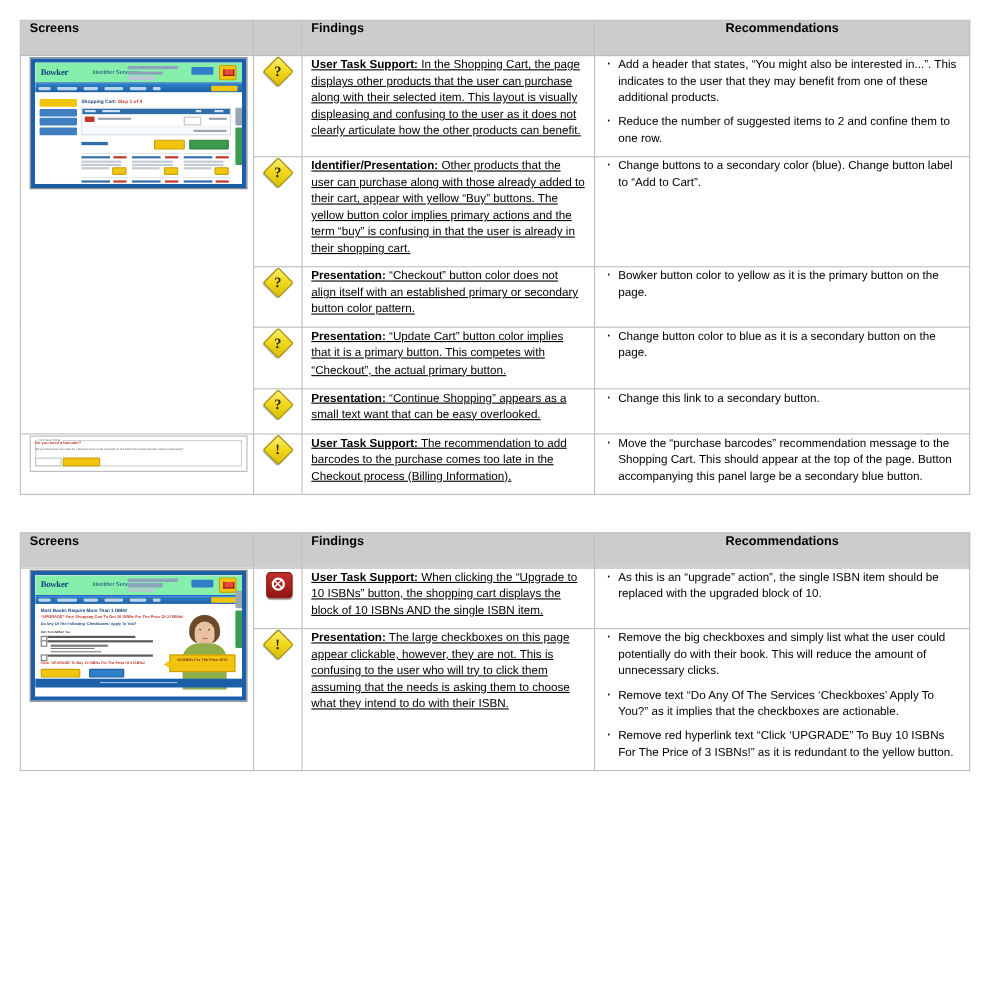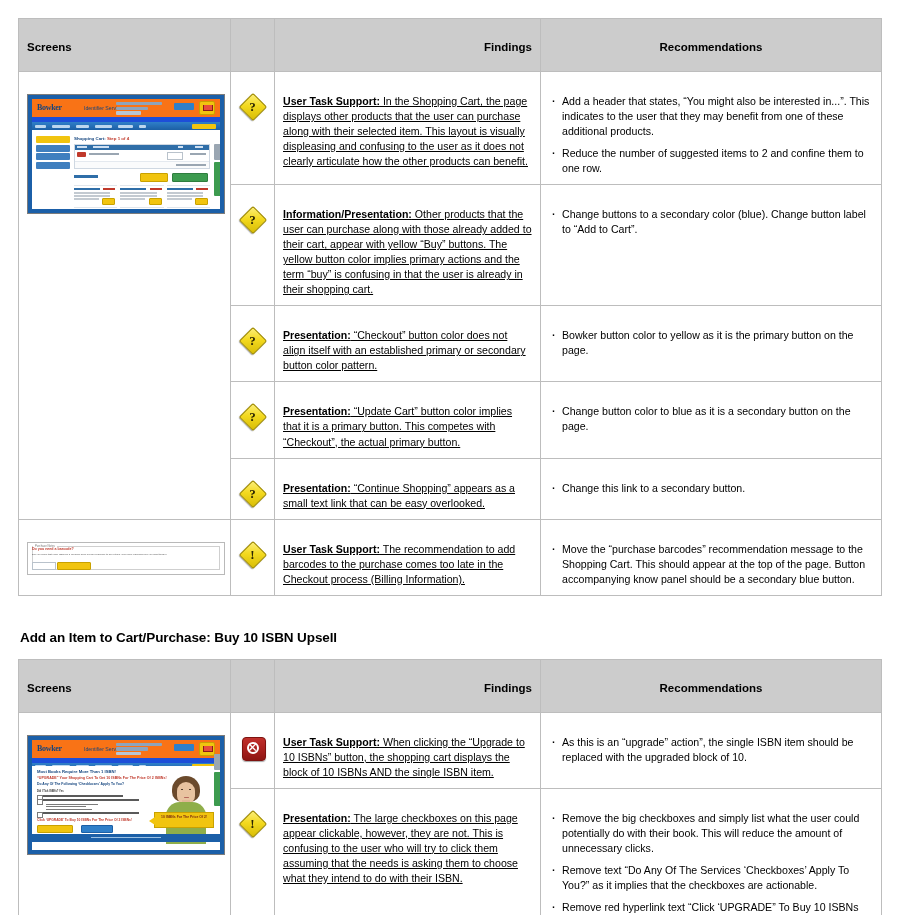--- a/index.html
+++ b/index.html
@@ -31,34 +31,34 @@
   }
   table.audit {
     width: 864px;
     border-collapse: collapse;
     table-layout: fixed;
     border: 1px solid #9b9b9b;
   }
   table.audit td, table.audit th {
     border: 1px solid #bdbdbd;
     vertical-align: top;
-    padding: 22px 8px 8px 8px;
+    padding: 1px 8px 8px 8px;
     margin-left: 45px;
   }
   thead th {
     background: #cccccc;
     border: 1px solid #9b9b9b;
     font-size: 11.5px;
     font-weight: bold;
     height: 22px;
     padding: 6px 10px;
   }
   th.col-screens { text-align: left; width: 212px; }
   th.col-sev     { width: 44px; }
-  th.col-find    { text-align: right; width: 266px; }
+  th.col-find    { text-align: left; width: 266px; }
   th.col-rec     { text-align: center; }
 
   td.cell-screen { width: 212px; padding: 6px 6px 6px 7px; background:#fff; }
   td.cell-sev    { width: 44px; text-align: center; padding-top: 10px; }
   td.cell-find   { width: 266px; font-size: 10.6px; line-height: 1.42; text-decoration: underline; }
   td.cell-rec    { font-size: 10.6px; line-height: 1.42; }
 
   td.cell-find b { font-weight: bold; }
 
   ul.recs {
@@ -154,22 +154,22 @@
   .shot-cart { height: 118px; }
   .shot-blue-frame {
     position: absolute;
     inset: 0;
     border: 4px solid #1b5fa8;
     box-sizing: border-box;
   }
   .shot-inner { position: absolute; inset: 4px; background: #ffffff; overflow: hidden; }
   .sh-head {
     height: 18px;
-    background: #f97316;
-    border-bottom: 5px solid #1d4ed8;
+    background: #86efac;
+    border-bottom: 1px solid #1d4ed8;
     position: relative;
   }
   .sh-logo {
     position: absolute; left: 5px; top: 4px;
     font-family: "Liberation Serif", serif;
     font-weight: bold;
     font-size: 8px;
     color: #14457f;
     letter-spacing: -0.3px;
   }
@@ -483,21 +483,21 @@
         </tr>
 
         <tr>
           <td class="cell-sev">
             <span class="sev">
               <span class="diamond"></span>
               <span class="diamond-glyph">?</span>
             </span>
           </td>
           <td class="cell-find">
-            <b>Information/Presentation:</b><span> Other products that the user can purchase along with those already added to their cart, appear with  yellow “Buy” buttons.  The yellow button color implies primary actions and the term “buy” is confusing in that the user is already in their shopping cart.</span>
+            <b>Identifier/Presentation:</b><span> Other products that the user can purchase along with those already added to their cart, appear with  yellow “Buy” buttons.  The yellow button color implies primary actions and the term “buy” is confusing in that the user is already in their shopping cart.</span>
           </td>
           <td class="cell-rec">
             <ul class="recs">
               <li>Change buttons to a secondary color (blue).  Change button label to “Add to Cart”.</li>
             </ul>
           </td>
         </tr>
 
         <tr>
           <td class="cell-sev">
@@ -534,21 +534,21 @@
         </tr>
 
         <tr>
           <td class="cell-sev">
             <span class="sev">
               <span class="diamond"></span>
               <span class="diamond-glyph">?</span>
             </span>
           </td>
           <td class="cell-find">
-            <b>Presentation:</b><span> “Continue Shopping” appears as a small text link that can be easy overlooked.</span>
+            <b>Presentation:</b><span> “Continue Shopping” appears as a small text want that can be easy overlooked.</span>
           </td>
           <td class="cell-rec">
             <ul class="recs">
               <li>Change this link to a secondary button.</li>
             </ul>
           </td>
         </tr>
 
         <tr>
           <td class="cell-screen">
@@ -565,30 +565,29 @@
             <span class="sev">
               <span class="diamond"></span>
               <span class="diamond-glyph">!</span>
             </span>
           </td>
           <td class="cell-find">
             <b>User Task Support:</b><span> The recommendation to add barcodes to the purchase comes too late in the Checkout process (Billing Information).</span>
           </td>
           <td class="cell-rec">
             <ul class="recs">
-              <li>Move the “purchase barcodes” recommendation message to the Shopping Cart.  This should appear at the top of the page.  Button accompanying know panel should be a secondary blue button.</li>
+              <li>Move the “purchase barcodes” recommendation message to the Shopping Cart.  This should appear at the top of the page.  Button accompanying this panel large be a secondary blue button.</li>
             </ul>
           </td>
         </tr>
       </tbody>
     </table>
   </div>
 
   <div class="section">
-    <div class="section-title">Add an Item to Cart/Purchase: Buy 10 ISBN Upsell</div>
 
     <table class="audit">
       <colgroup>
         <col style="width:212px">
           <col style="width:44px">
           <col style="width:266px">
           <col>
       </colgroup>
       <thead>
         <tr>

